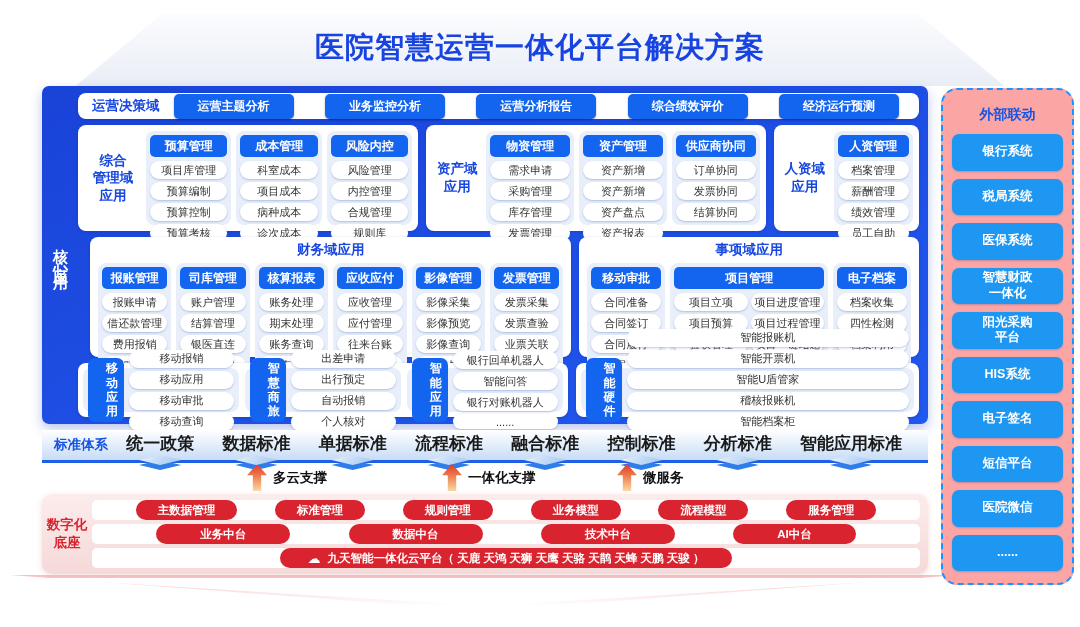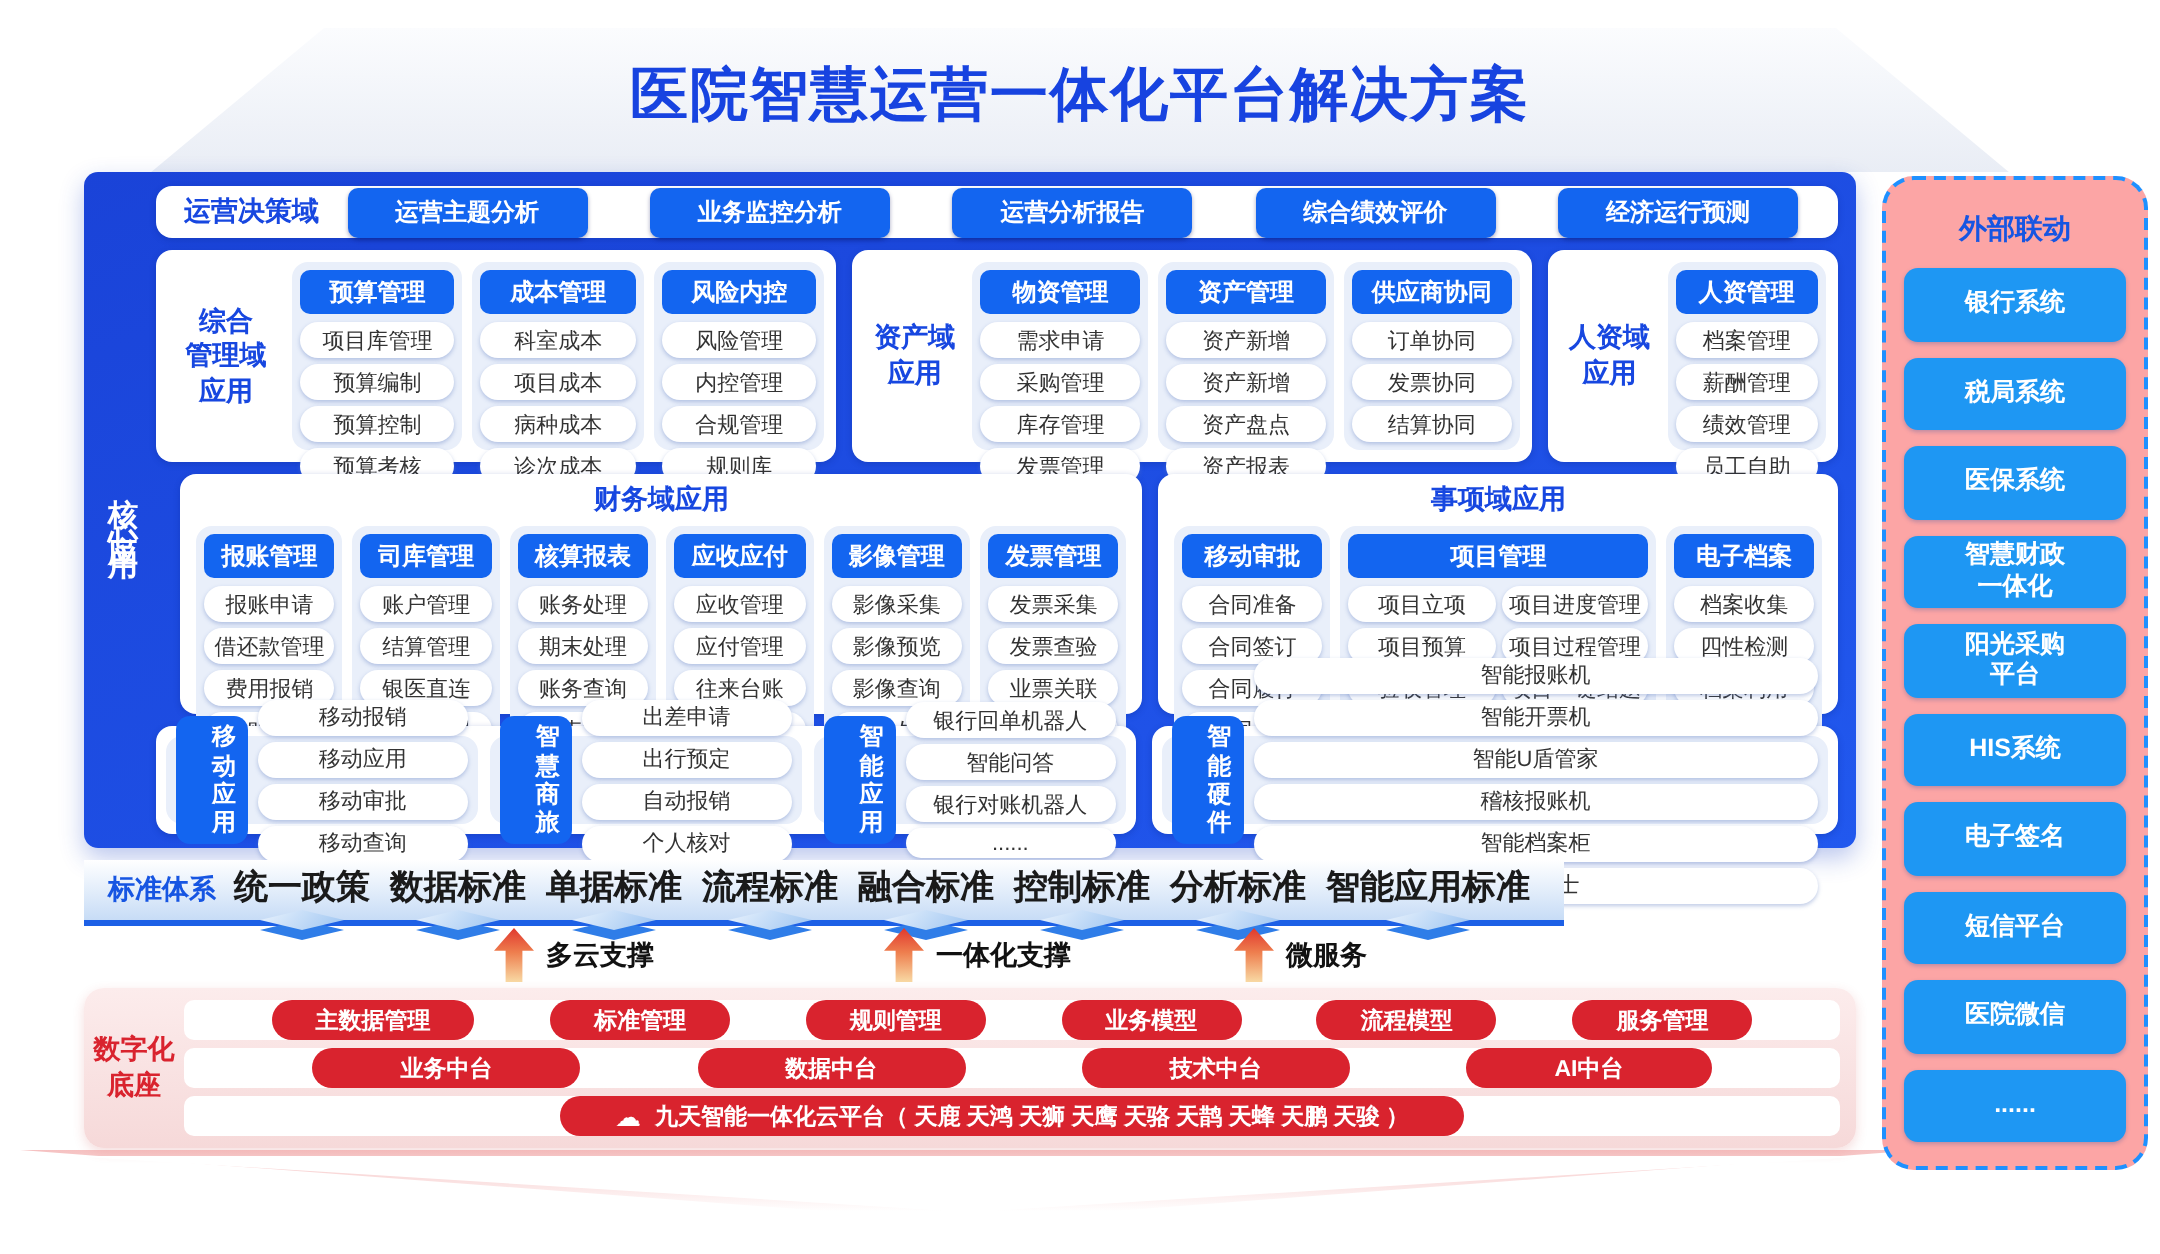--- a/index.html
+++ b/index.html
@@ -88,21 +88,21 @@
   .row4-right { flex:340; }
   .mini-wrap { flex:1; display:flex; gap:6px; }
   .mini-group { flex:1; background:#e9effa; border-radius:8px; display:flex; align-items:center; gap:5px; padding:3px 5px; }
   .tag {
     background:var(--pill_blue,#1365f0); color:#fff; font-weight:bold; font-size:12px;
     border-radius:7px; width:32px; text-align:center; line-height:1.2; padding:3px 18px;
   }
   .mitems { flex:1; display:grid; gap:3px 4px; align-content:space-evenly; }
   
   .standards {
-    position:absolute; left:42px; top:430px; width:740px; height:33px;
+    position:absolute; left:42px; top:430px; width:886px; height:33px;
     background: linear-gradient(180deg,#ffffff 0%, #c7dcf6 100%);
     border-bottom:3px solid var(--band_blue,#1d60e6);
     display:flex; align-items:flex-start; padding:2px 12px 0;
   }
   .std-label { color:#1655e2; font-weight:bold; font-size:13.5px; margin-top:4px; margin-right:4px; white-space:nowrap; }
   .std-items { flex:1; display:flex; justify-content:space-around; }
   .std-item { display:flex; flex-direction:column; align-items:center; font-size:17px; font-weight:bold; color:#1a1a1a; }
   .plat { position:relative; width:42px; height:15px; }
   .plat::after {
     content:""; position:absolute; left:0; right:0; top:5px; bottom:0;

